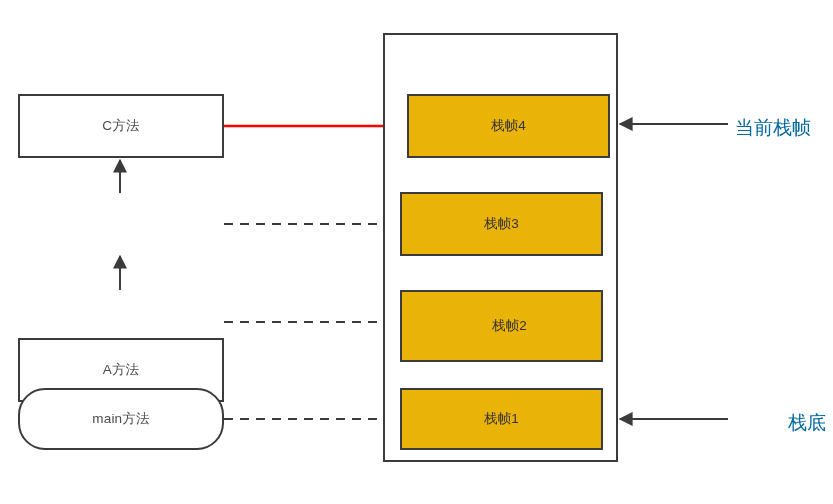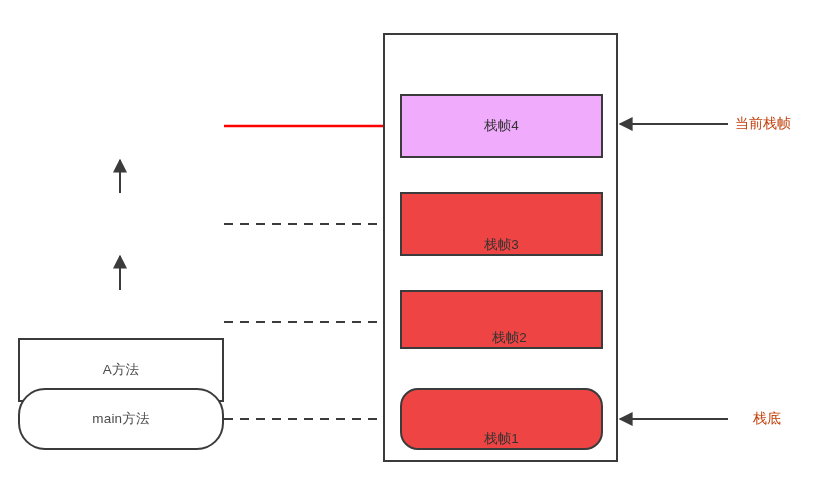--- a/index.html
+++ b/index.html
@@ -35,39 +35,39 @@
     font-size: 13.5px;
     color: #4d4d4d;
     letter-spacing: 0.2px;
     white-space: nowrap;
     z-index: 3;
   }
   .method-box {
     background: #ffffff;
   }
   .frame-box.orange {
-    background: #f0abfc;
+    background: #eab308;
     color: #333333;
+    margin-left: 7px;
   }
   .frame-box.green {
-    background: #ef4444;
+    background: #eab308;
     color: #333333;
-    align-items: flex-end;
   }
   .stack-container {
     position: absolute;
     box-sizing: border-box;
     border: 2px solid #3b3b3b;
     background: #ffffff;
     z-index: 1;
   }
   .side-label {
     position: absolute;
-    font-size: 14px;
-    color: #c2410c;
+    font-size: 19px;
+    color: #0369a1;
     white-space: nowrap;
     z-index: 3;
   }
 </style>
 </head>
 <body>
 
 <div id="canvas">
 
   <svg id="svg-layer" viewBox="0 0 833 504" xmlns="http://www.w3.org/2000/svg">
@@ -95,45 +95,48 @@
       <line x1="224" y1="322" x2="399" y2="322" stroke="#3b3b3b" stroke-width="2" stroke-dasharray="9 7" marker-end="url(#arrow-dark)"></line>
       <line x1="224" y1="419" x2="399" y2="419" stroke="#3b3b3b" stroke-width="2" stroke-dasharray="9 7" marker-end="url(#arrow-dark)"></line>
     </g>
 
     <g>
       <line x1="728" y1="124" x2="620" y2="124" stroke="#3b3b3b" stroke-width="2" marker-end="url(#arrow-dark)"></line>
       <line x1="728" y1="419" x2="620" y2="419" stroke="#3b3b3b" stroke-width="2" marker-end="url(#arrow-dark)"></line>
     </g>
   </svg>
 
+  <div class="node method-box" style="left:18px; top:94px; width:206px; height:64px;">
+    <span>C方法</span>
+  </div>
 
 
   <div class="node method-box" style="left:18px; top:290px; width:206px; height:64px;margin-top:48px;">
     <span>A方法</span>
   </div>
 
   <div class="node method-box" style="left:18px; top:388px; width:206px; height:62px;border-radius:27px;">
     <span>main方法</span>
   </div>
 
   <div class="stack-container" style="left:383px; top:33px; width:235px; height:429px;"></div>
 
   <div class="node frame-box orange" style="left:400px; top:94px; width:203px; height:64px;">
     <span>栈帧4</span>
   </div>
 
   <div class="node frame-box green" style="left:400px; top:192px; width:203px; height:64px;">
     <span>栈帧3</span>
   </div>
 
-  <div class="node frame-box green" style="left:400px; top:290px; width:203px; height:59px;padding-left:16px;">
+  <div class="node frame-box green" style="left:400px; top:290px; width:203px; height:72px;padding-left:16px;">
     <span>栈帧2</span>
   </div>
 
-  <div class="node frame-box green" style="left:400px; top:388px; width:203px; height:62px;border-radius:18px;">
+  <div class="node frame-box green" style="left:400px; top:388px; width:203px; height:62px;">
     <span>栈帧1</span>
   </div>
 
   <div class="side-label" style="left:735px; top:115px;">当前栈帧</div>
 
-  <div class="side-label" style="left:753px; top:410px;">栈底</div>
+  <div class="side-label" style="left:788px; top:410px;">栈底</div>
 
 </div>
 
 </body></html>

